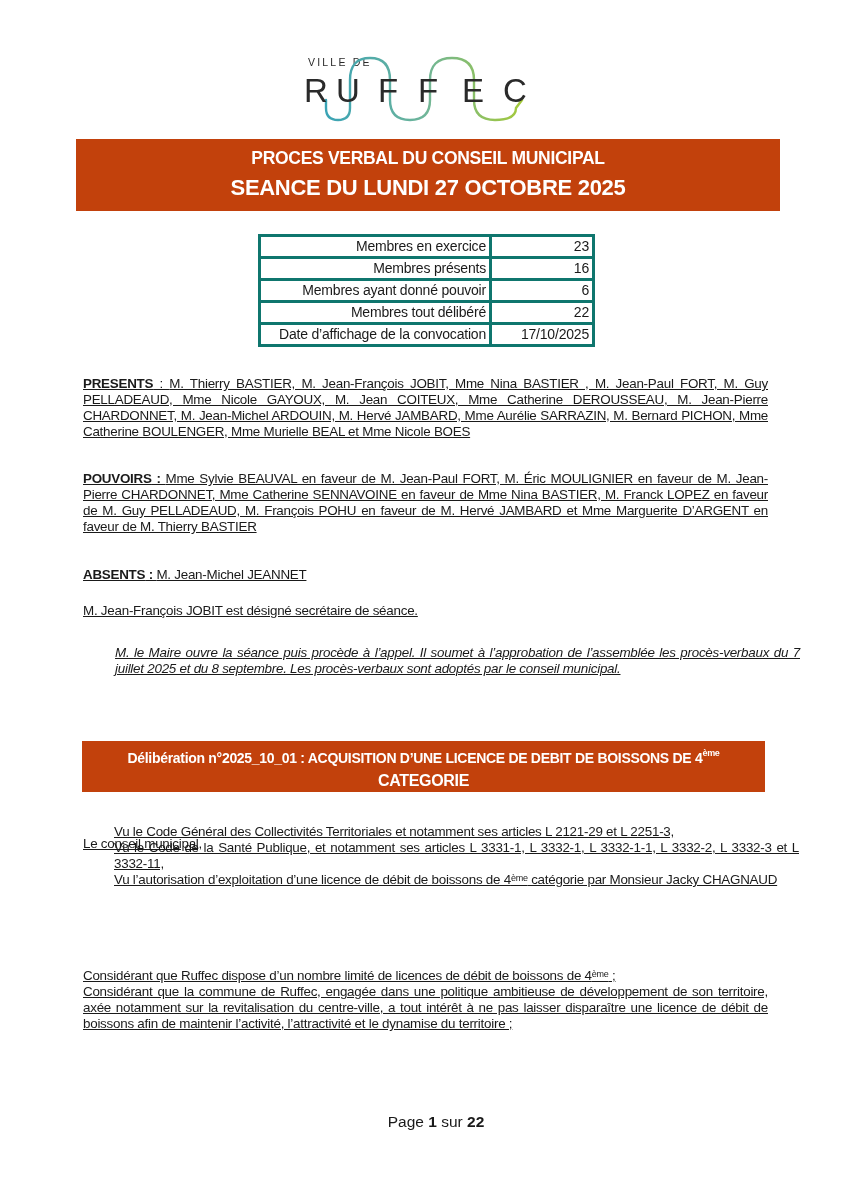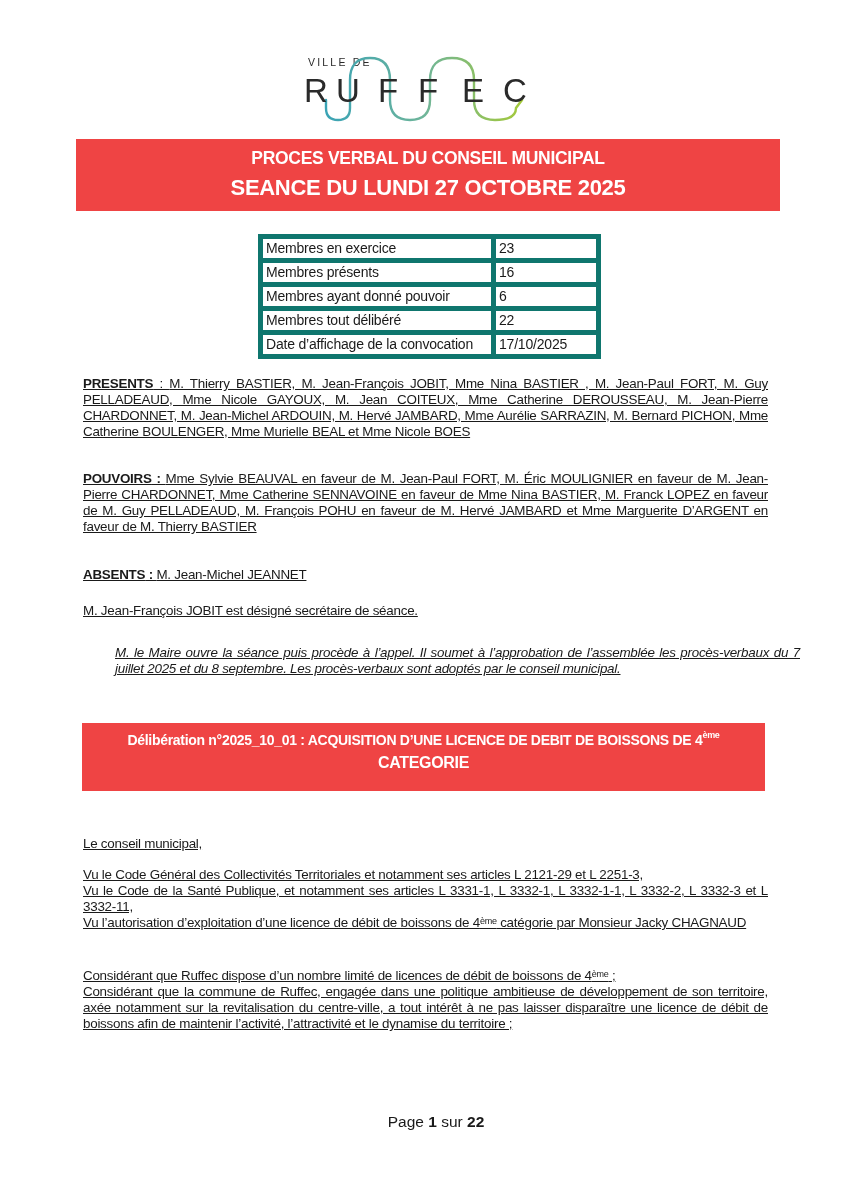--- a/index.html
+++ b/index.html
@@ -5,50 +5,50 @@
   html, body { margin:0; padding:0; background:#ffffff; }
   body { width:848px; height:1200px; position:relative; overflow:hidden;
          font-family:"Liberation Sans", sans-serif; color:#1a1a1a; }
   .page { position:absolute; left:0; top:0; width:848px; height:1200px; }
 
   
   .logo { position:absolute; left:300px; top:50px; width:250px; height:75px; }
   .logo svg { display:block; }
 
   
-  .banner { position:absolute; background:#ef4444; color:#ffffff; text-align:center;
+  .banner { position:absolute; background:#c2410c; color:#ffffff; text-align:center;
             font-family:"Liberation Sans", sans-serif; font-weight:bold; }
   .banner-main { left:76px; top:139px; width:704px; height:72px; }
   .banner-main .l1 { position:absolute; left:0; right:0; top:9px; font-size:17.5px; letter-spacing:-0.3px; }
   .banner-main .l2 { position:absolute; left:0; right:0; top:36px; font-size:22px; letter-spacing:-0.3px; }
-  .banner-delib { left:82px; top:723px; width:683px; height:68px; }
+  .banner-delib { left:82px; top:741px; width:683px; height:51px; }
   .banner-delib .l1 { position:absolute; left:0; right:0; top:9px; font-size:14px; letter-spacing:-0.3px; }
   .banner-delib .l2 { position:absolute; left:0; right:0; top:31px; font-size:16px; letter-spacing:-0.3px; }
   sup { font-size:9px; vertical-align:top; position:relative; top:-2px; }
 
   
   table.stats { position:absolute; left:258px; top:234px; border-collapse:collapse;
                 font-size:14px; font-family:"Liberation Sans", sans-serif; }
-  table.stats td { border:5px solid #0f766e; padding:0 3px; height:19px; line-height:19px; letter-spacing:-0.2px; }
+  table.stats td { border:3px solid #0f766e; padding:0 3px; height:19px; line-height:19px; text-align:right; letter-spacing:-0.2px; }
   table.stats td.lbl { width:222px; }
   table.stats td.val { width:94px; }
 
   
   .para { position:absolute; left:83px; width:685px; font-size:13.4px; line-height:16px;
           text-align:justify; letter-spacing:-0.25px;text-decoration:underline; }
   .para .key { font-weight:bold; text-decoration:underline; }
   .para .colon { font-weight:bold; }
   .italic { font-style:italic; }
   .p-presents { top:376px; }
   .p-pouvoirs { top:471px; }
   .p-absents { top:567px; }
   .p-secretaire { top:603px; }
   .p-maire { top:645px;margin-left:32px; }
   .p-conseil { top:836px; }
-  .p-vu { top:867px; }
+  .p-vu { top:824px;margin-left:31px; }
   .p-consid { top:968px; }
 
   .line { display:block; }
 
   .footer { position:absolute; left:0; width:848px; top:1113px; text-align:center; font-size:15.5px;padding-left:12px; }
   .footer b { font-weight:bold; }
 </style>
 </head>
 <body>
 

